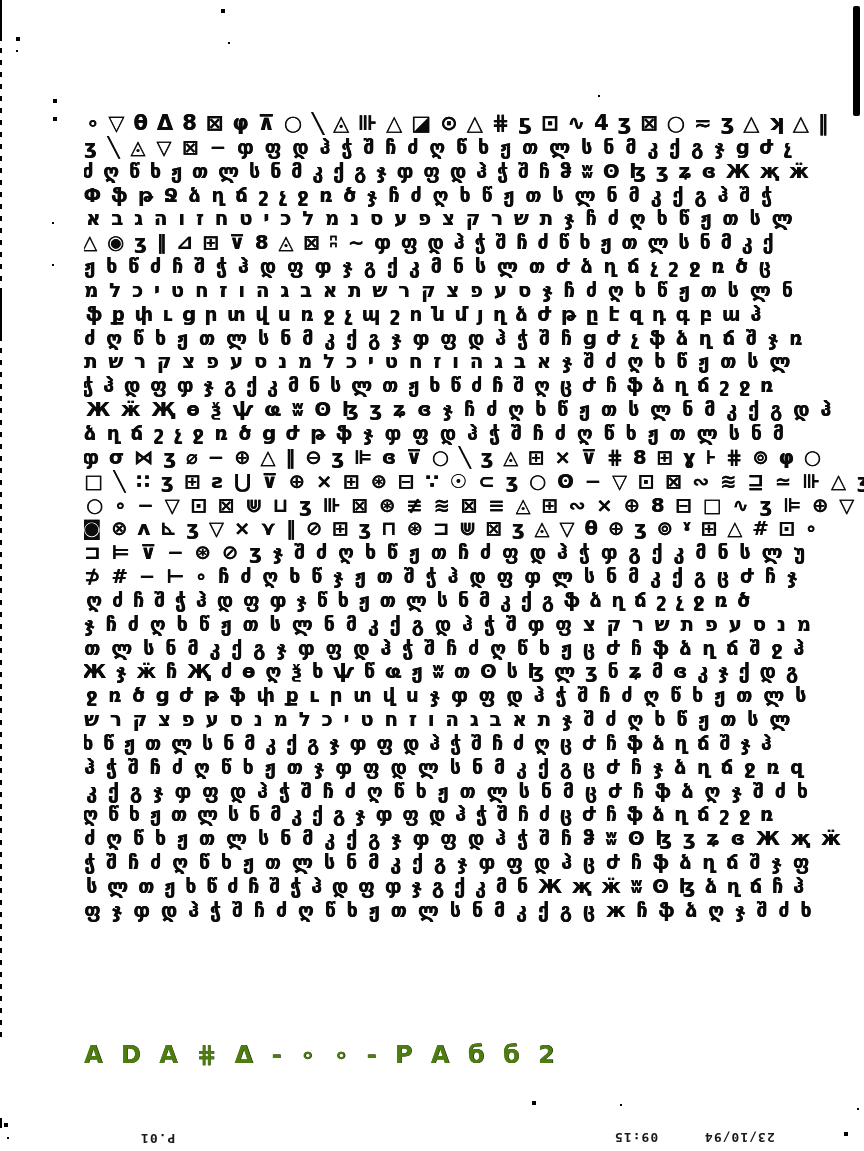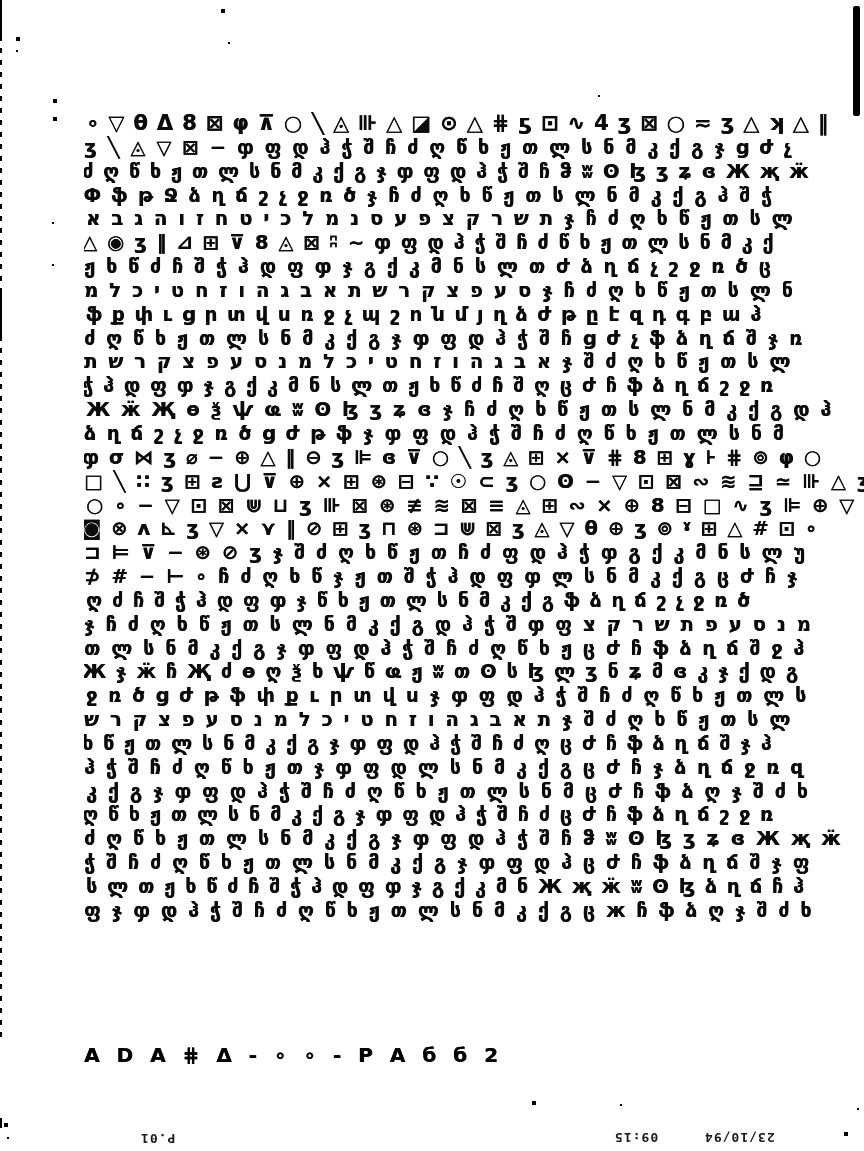--- a/index.html
+++ b/index.html
@@ -31,23 +31,23 @@
     text-shadow:0.4px 0 0 #0b0b0b;
   }
   .glyph-row:nth-child(3n){transform:translateX(-2px);letter-spacing:10px;}
   .glyph-row:nth-child(4n+1){transform:translateX(2px);}
   .glyph-row:first-child{font-size:21px;letter-spacing:9px;}
   
   .footer-line{
     position:absolute;
     left:84px;top:1042px;
     height:26px;line-height:26px;
-    font-size:20px;font-weight:700;
+    font-size:24px;font-weight:700;
     letter-spacing:5px;
-    color:#000000;
+    color:#4d7c0f;
     white-space:nowrap;
     text-shadow:0.4px 0 0 #0b0b0b;
   }
   
   .fax-text{
     position:absolute;
     display:inline-block;
     transform:rotate(180deg);
     font-family:"DejaVu Sans Mono",monospace;
     font-size:13px;font-weight:700;

